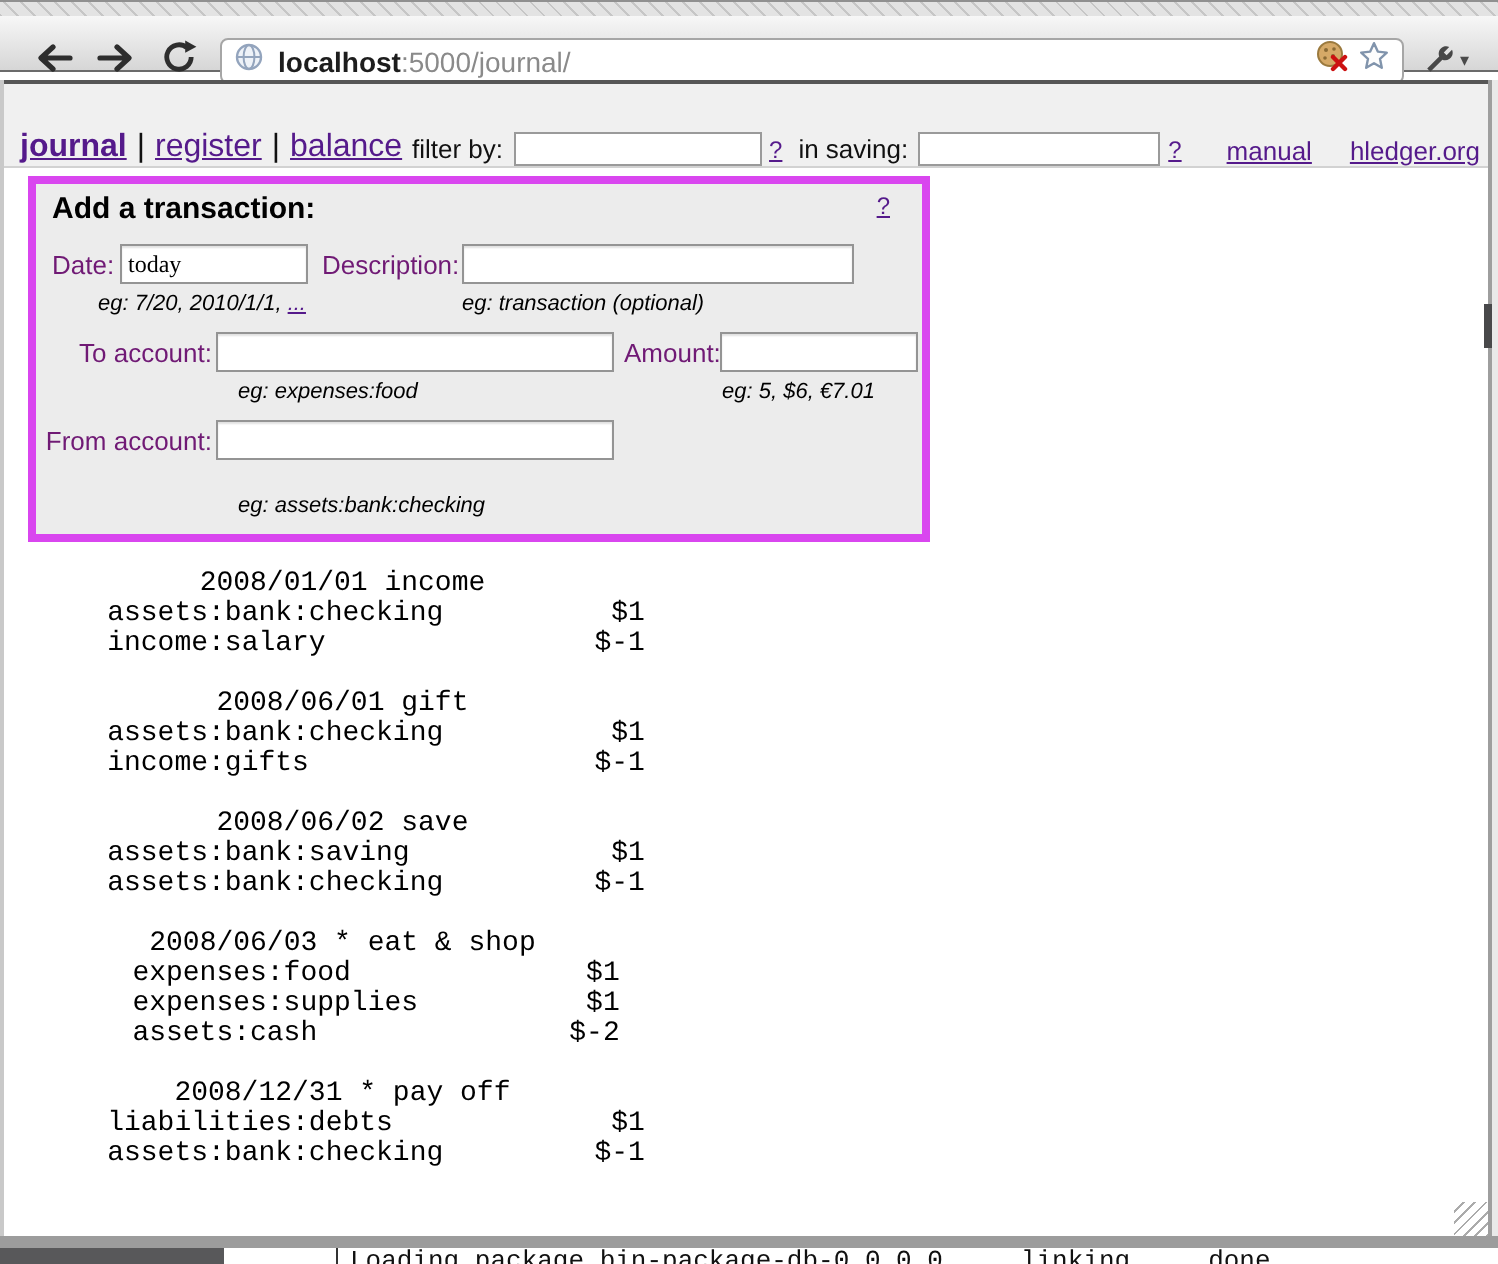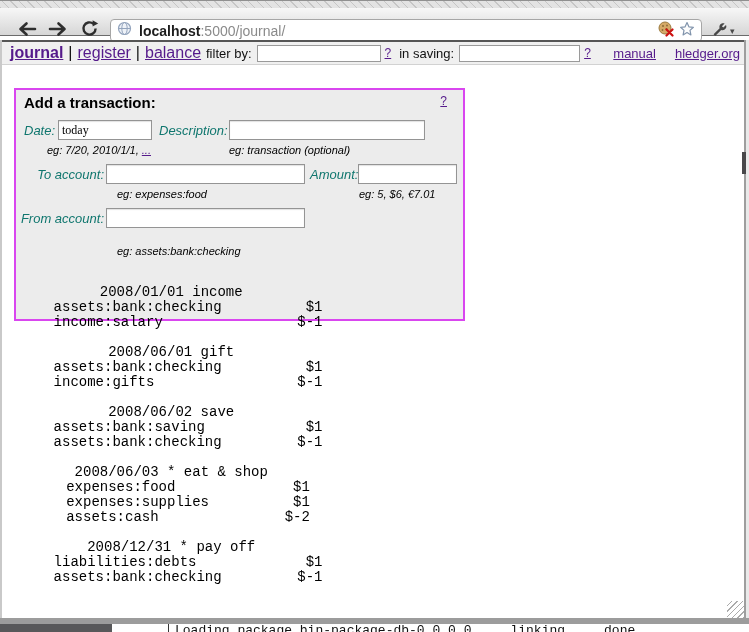--- a/index.html
+++ b/index.html
@@ -26,43 +26,43 @@
             border:none; display:flex; align-items:center; cursor:pointer; }
   .caret { font-size:9px; color:#4a4a4a; margin-left:2px; font-family:"DejaVu Sans",sans-serif; }
 
   
   .frame-left  { position:absolute; left:0; top:40px; width:2px; height:578px; background:#c9c9c9; }
   .frame-right { position:absolute; left:744px; top:40px; width:2px; height:578px; background:#9e9e9e; }
   .frame-right-outer { position:absolute; left:746px; top:40px; width:3px; height:578px; background:#e9e9e9; }
   .right-marker { position:absolute; left:742px; top:152px; width:4px; height:22px; background:#48484a; }
 
   
-  .navbar { position:absolute; top:40px; left:2px; width:742px; height:25px; background:#f0f0f0;
+  .navbar { position:absolute; top:40px; left:2px; width:742px; height:44px; background:#f0f0f0;
             border-top:2px solid #565656; border-bottom:1px solid #d2d2d2;
-            display:flex; align-items:center; }
+            display:flex; align-items:flex-end; }
   .navlinks { margin-left:8px; font-size:16px; white-space:nowrap; }
   .navlinks a { color:#551a8b; text-decoration:underline; cursor:pointer; }
   .navlinks .sep { color:#111; text-decoration:none; padding:0 5px; }
   .navlinks .current { font-weight:bold; }
   .nav-filter { position:absolute; left:204px; display:flex; align-items:center; font-size:13px; color:#111; }
   .nav-filter input { width:124px; height:17px; border:1px solid #9a9a9a; background:#fff;
                       margin-left:5px; font-size:12px; padding:0 2px; }
   .nav-filter input.period { width:121px; }
   .help-link { color:#551a8b; text-decoration:underline; font-size:12px; margin:0 6px 0 4px; cursor:pointer; }
   .nav-filter .plabel { margin-left:2px; }
   .nav-right { position:absolute; right:4px; display:flex; align-items:center; font-size:13px; }
   .nav-right a { color:#551a8b; text-decoration:underline; cursor:pointer; }
   .nav-right a.manual { margin-right:19px; }
 
   
-  .panel { position:absolute; left:14px; top:88px; width:451px; height:233px;
-           background:#ececec; border:2px solid #d946ef; }
+  .panel { position:absolute; left:14px; top:88px; width:451px; height:183px;
+           background:#ececec; border:4px solid #d946ef; }
   .panel .title { position:absolute; left:8px; top:4px; font-size:15px; font-weight:bold; color:#000; }
   .panel .phelp { position:absolute; right:10px; top:4px; }
-  .flabel { position:absolute; font-size:13px; color:#0f766e;font-style:italic; }
+  .flabel { position:absolute; font-size:13px; color:#701a75; }
   .ralign { text-align:right; width:88px; left:0; }
   .panel input { position:absolute; height:20px; border:1px solid #949494; background:#fff;
                  font-size:12px; padding:0 3px; box-shadow:inset 0 1px 1px rgba(0,0,0,0.12); }
   .panel input.mono { font-family:Liberation Serif, serif; }
   .hint { position:absolute; font-size:11px; font-style:italic; color:#000; white-space:nowrap; }
   .hint a { color:#551a8b; text-decoration:underline; font-style:italic; cursor:pointer; }
   .submit { position:absolute; left:343px; top:162px; width:100px; height:19px;
             border:1px solid #8c8c8c; border-radius:10px; font-size:12px; color:#111;
             background:linear-gradient(#ffffff,#e9e9e9 55%,#d7d7d7); cursor:pointer;
             font-family:"Liberation Sans",sans-serif; }

